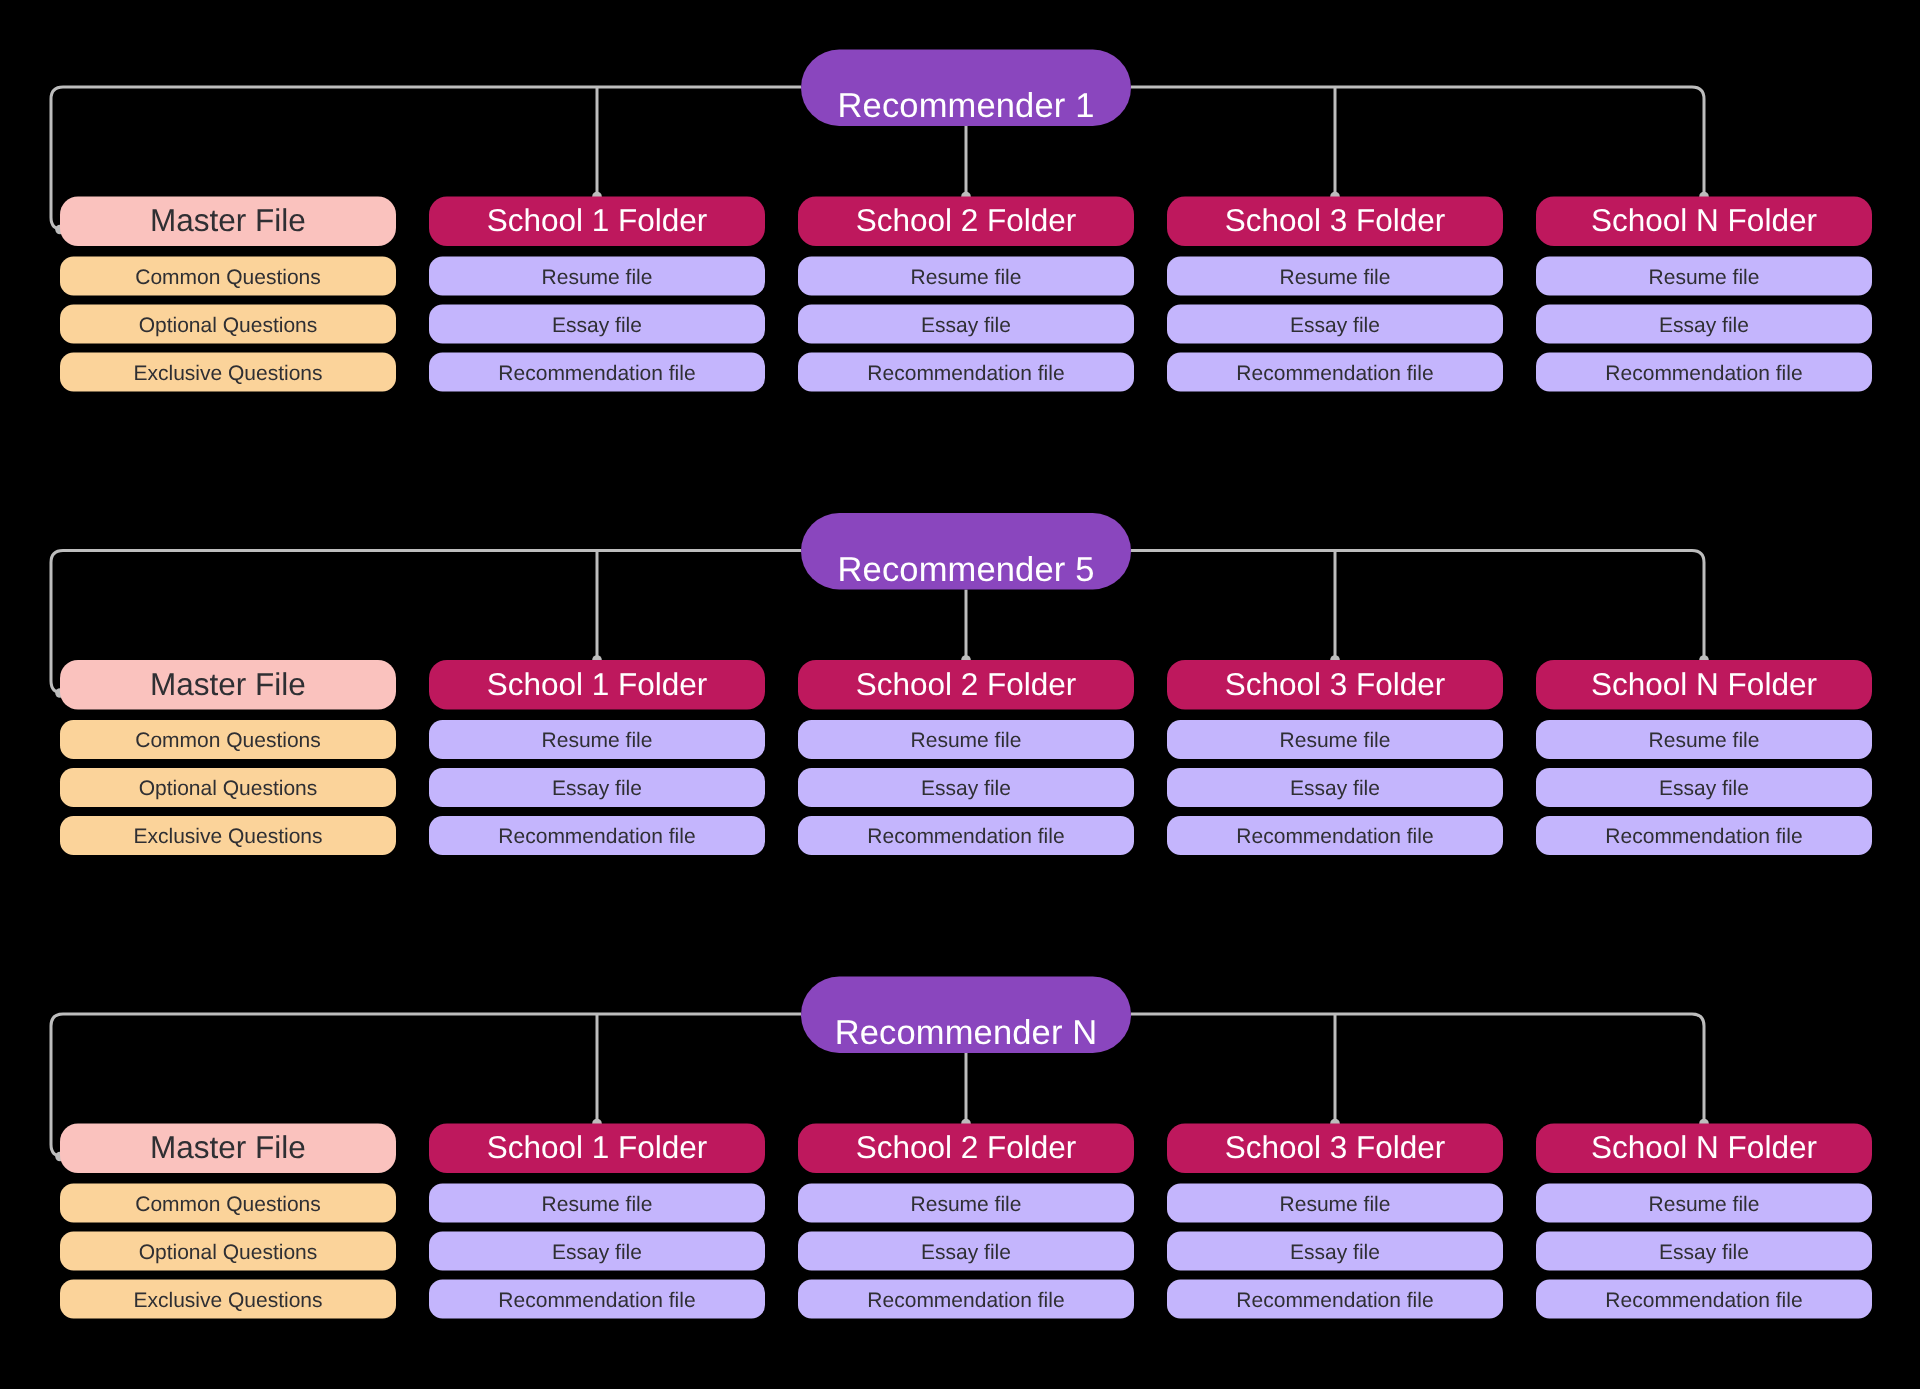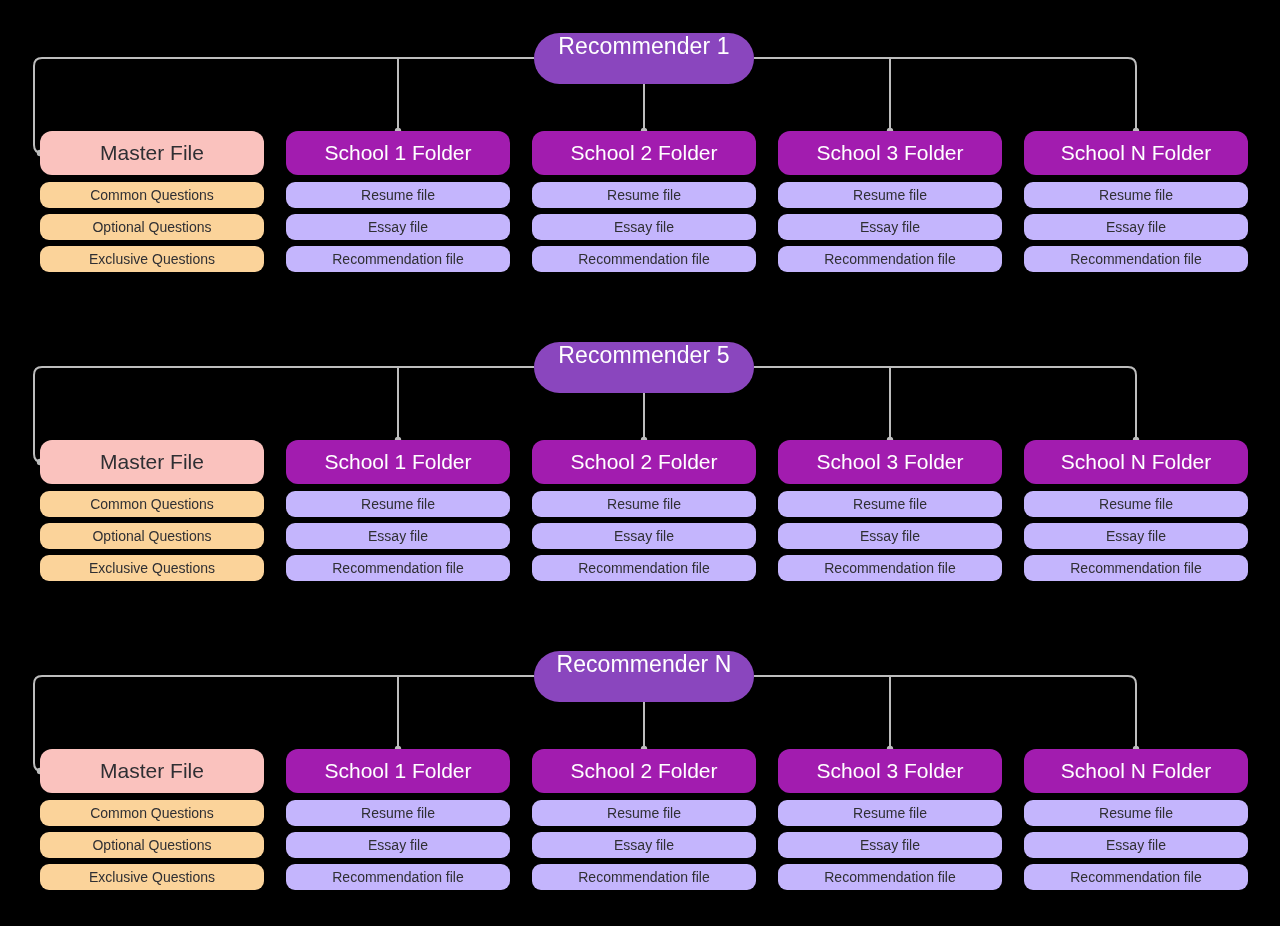--- a/index.html
+++ b/index.html
@@ -38,59 +38,59 @@
   
   .recommender {
     position: absolute;
     left: 534px;
     top: 33px;
     width: 220px;
     height: 51px;
     background: #8A46BE;
     border-radius: 26px;
     display: flex;
-    align-items: flex-start;
+    align-items: flex-end;
     justify-content: center;
   }
   .recommender-label {
     color: #ffffff;
     font-size: 23px;
     letter-spacing: 0.1px;
     white-space: nowrap;
   }
 
   
   .column {
     position: absolute;
     top: 131px;
     width: 224px;
   }
 
   .card-header {
-    height: 44px;
+    height: 33px;
     border-radius: 12px;
     display: flex;
     align-items: center;
     justify-content: center;
     margin-bottom: 7px;
   }
   .card-header-label {
     font-size: 21px;
     white-space: nowrap;
   }
 
   .card-header.master {
     background: #FAC2BE;
   }
   .card-header.master .card-header-label {
     color: #2f2f33;
   }
 
   .card-header.folder {
-    background: #a21caf;
+    background: #be185d;
   }
   .card-header.folder .card-header-label {
     color: #ffffff;
   }
 
   .sub-item {
     height: 26px;
     border-radius: 9px;
     display: flex;
     align-items: center;

